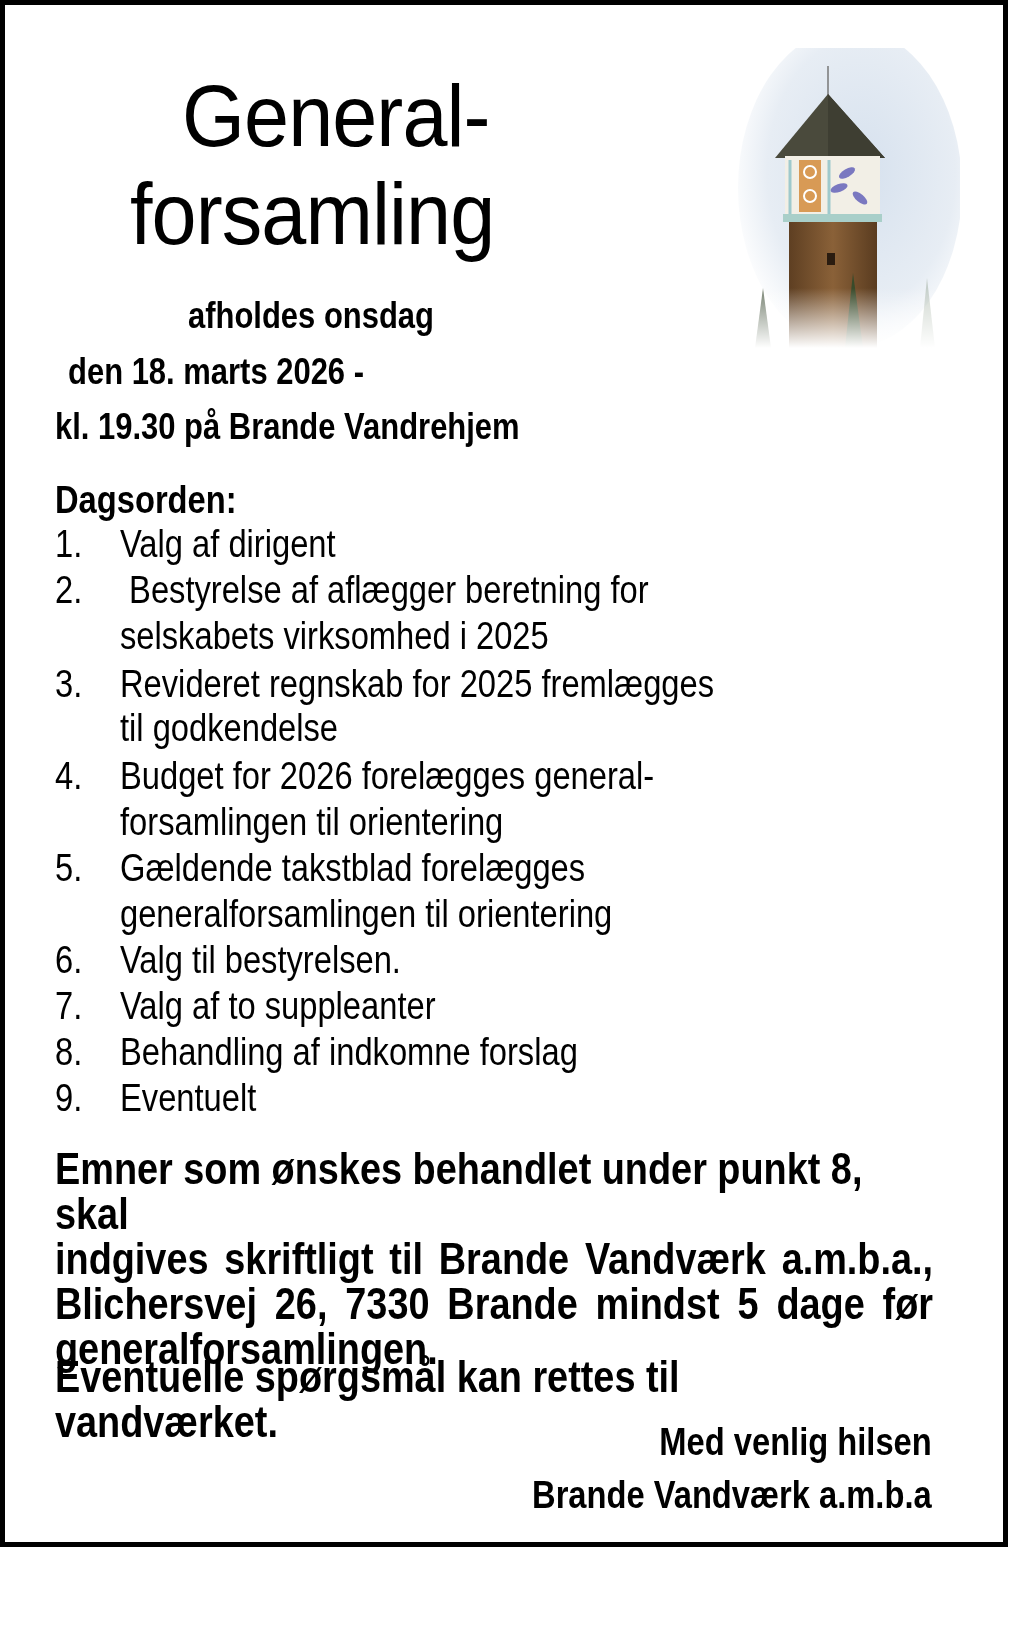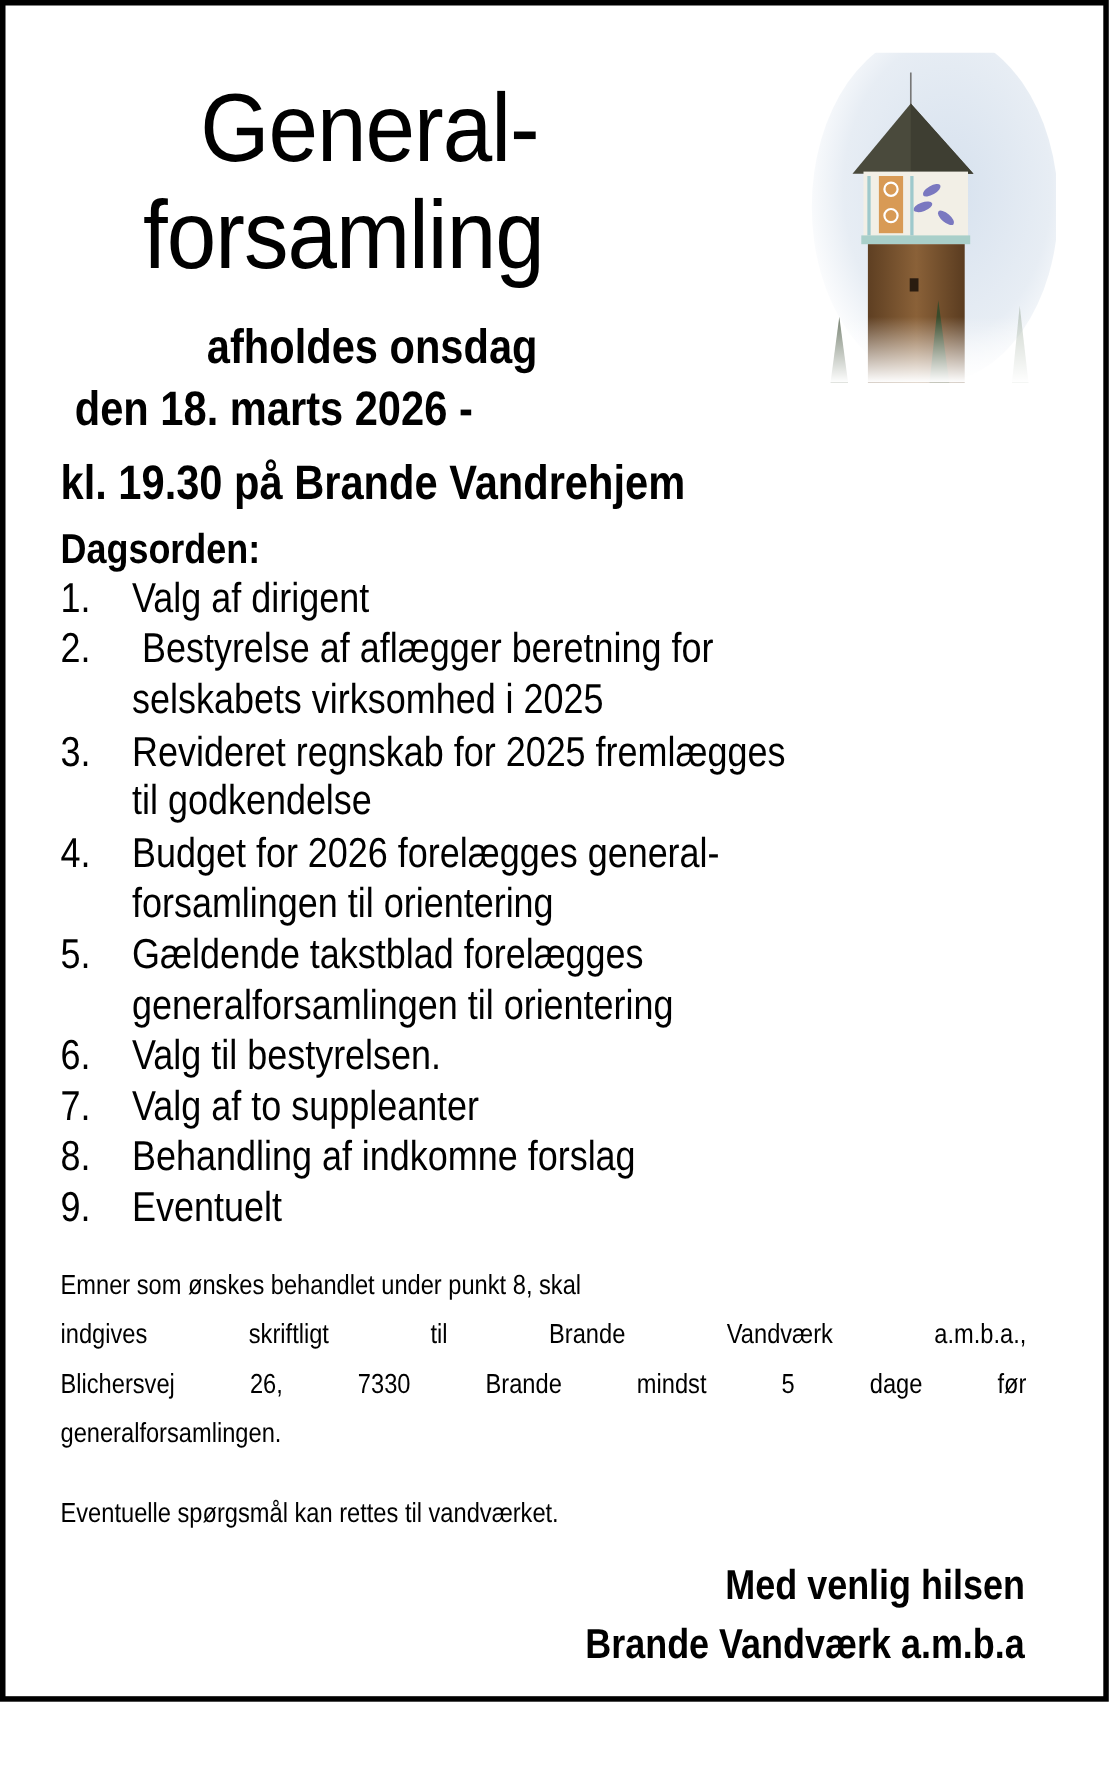--- a/index.html
+++ b/index.html
@@ -2,27 +2,27 @@
 <html><head>
 <meta charset="utf-8">
 <style>
   html, body { margin:0; padding:0; background:#ffffff; }
   body { width:1013px; height:1625px; position:relative; overflow:hidden;
          font-family:"Liberation Sans", sans-serif; color:#000; }
   .frame { position:absolute; left:0; top:0; width:998px; height:1537px;
            border:5px solid #000; background:#fff; }
   .abs { position:absolute; white-space:nowrap; transform-origin:0 0; }
   .title { font-weight:normal; font-size:88px; line-height:88px; letter-spacing:-1px; }
-  .sub { font-weight:bold; font-size:44px; line-height:48px;text-align:right; }
+  .sub { font-weight:bold; font-size:36px; line-height:48px;text-align:right; }
   .body { font-size:38px; line-height:44px;text-align:center; }
   .cond { display:inline-block; transform:scaleX(0.86); transform-origin:0 0; }
   .num { position:absolute; left:0; }
   .agenda-item { position:absolute; left:55px; width:880px; }
   .agenda-text { position:absolute; left:65px; }
-  .para { position:absolute; left:55px; width:878px; font-size:25px; line-height:45px; }
+  .para { position:absolute; left:55px; width:878px; font-size:44px; line-height:45px;font-weight:bold; }
   .sig { font-weight:bold; font-size:38px; line-height:45px; text-align:right; }
   .tower-wrap { position:absolute; left:735px; top:48px; width:225px; height:300px; }
 </style>
 </head>
 <body>
 
 <div class="frame"></div>
 
 <div class="abs title" style="left:182px; top:72px;">
   <span class="cond" style="transform:scaleX(0.92);">General-</span>
@@ -71,21 +71,21 @@
     <rect x="0" y="0" width="225" height="300" fill="url(#fade)"></rect>
   </svg>
 </div>
 
 <div class="abs sub" style="left:188px; top:292px;">
   <span class="cond">afholdes onsdag</span>
 </div>
 <div class="abs sub" style="left:68px; top:348px;">
   <span class="cond">den 18. marts 2026 -</span>
 </div>
-<div class="abs sub" style="left:55px; top:416px;">
+<div class="abs sub" style="left:55px; top:403px;">
   <span class="cond">kl. 19.30 på Brande Vandrehjem</span>
 </div>
 
 <div class="abs body" style="left:55px; top:478px; font-weight:bold;">
   <span class="cond">Dagsorden:</span>
 </div>
 
 <div class="agenda-item body" style="top:522px;">
   <span class="num cond">1.</span>
   <span class="agenda-text cond">Valg af dirigent</span>

